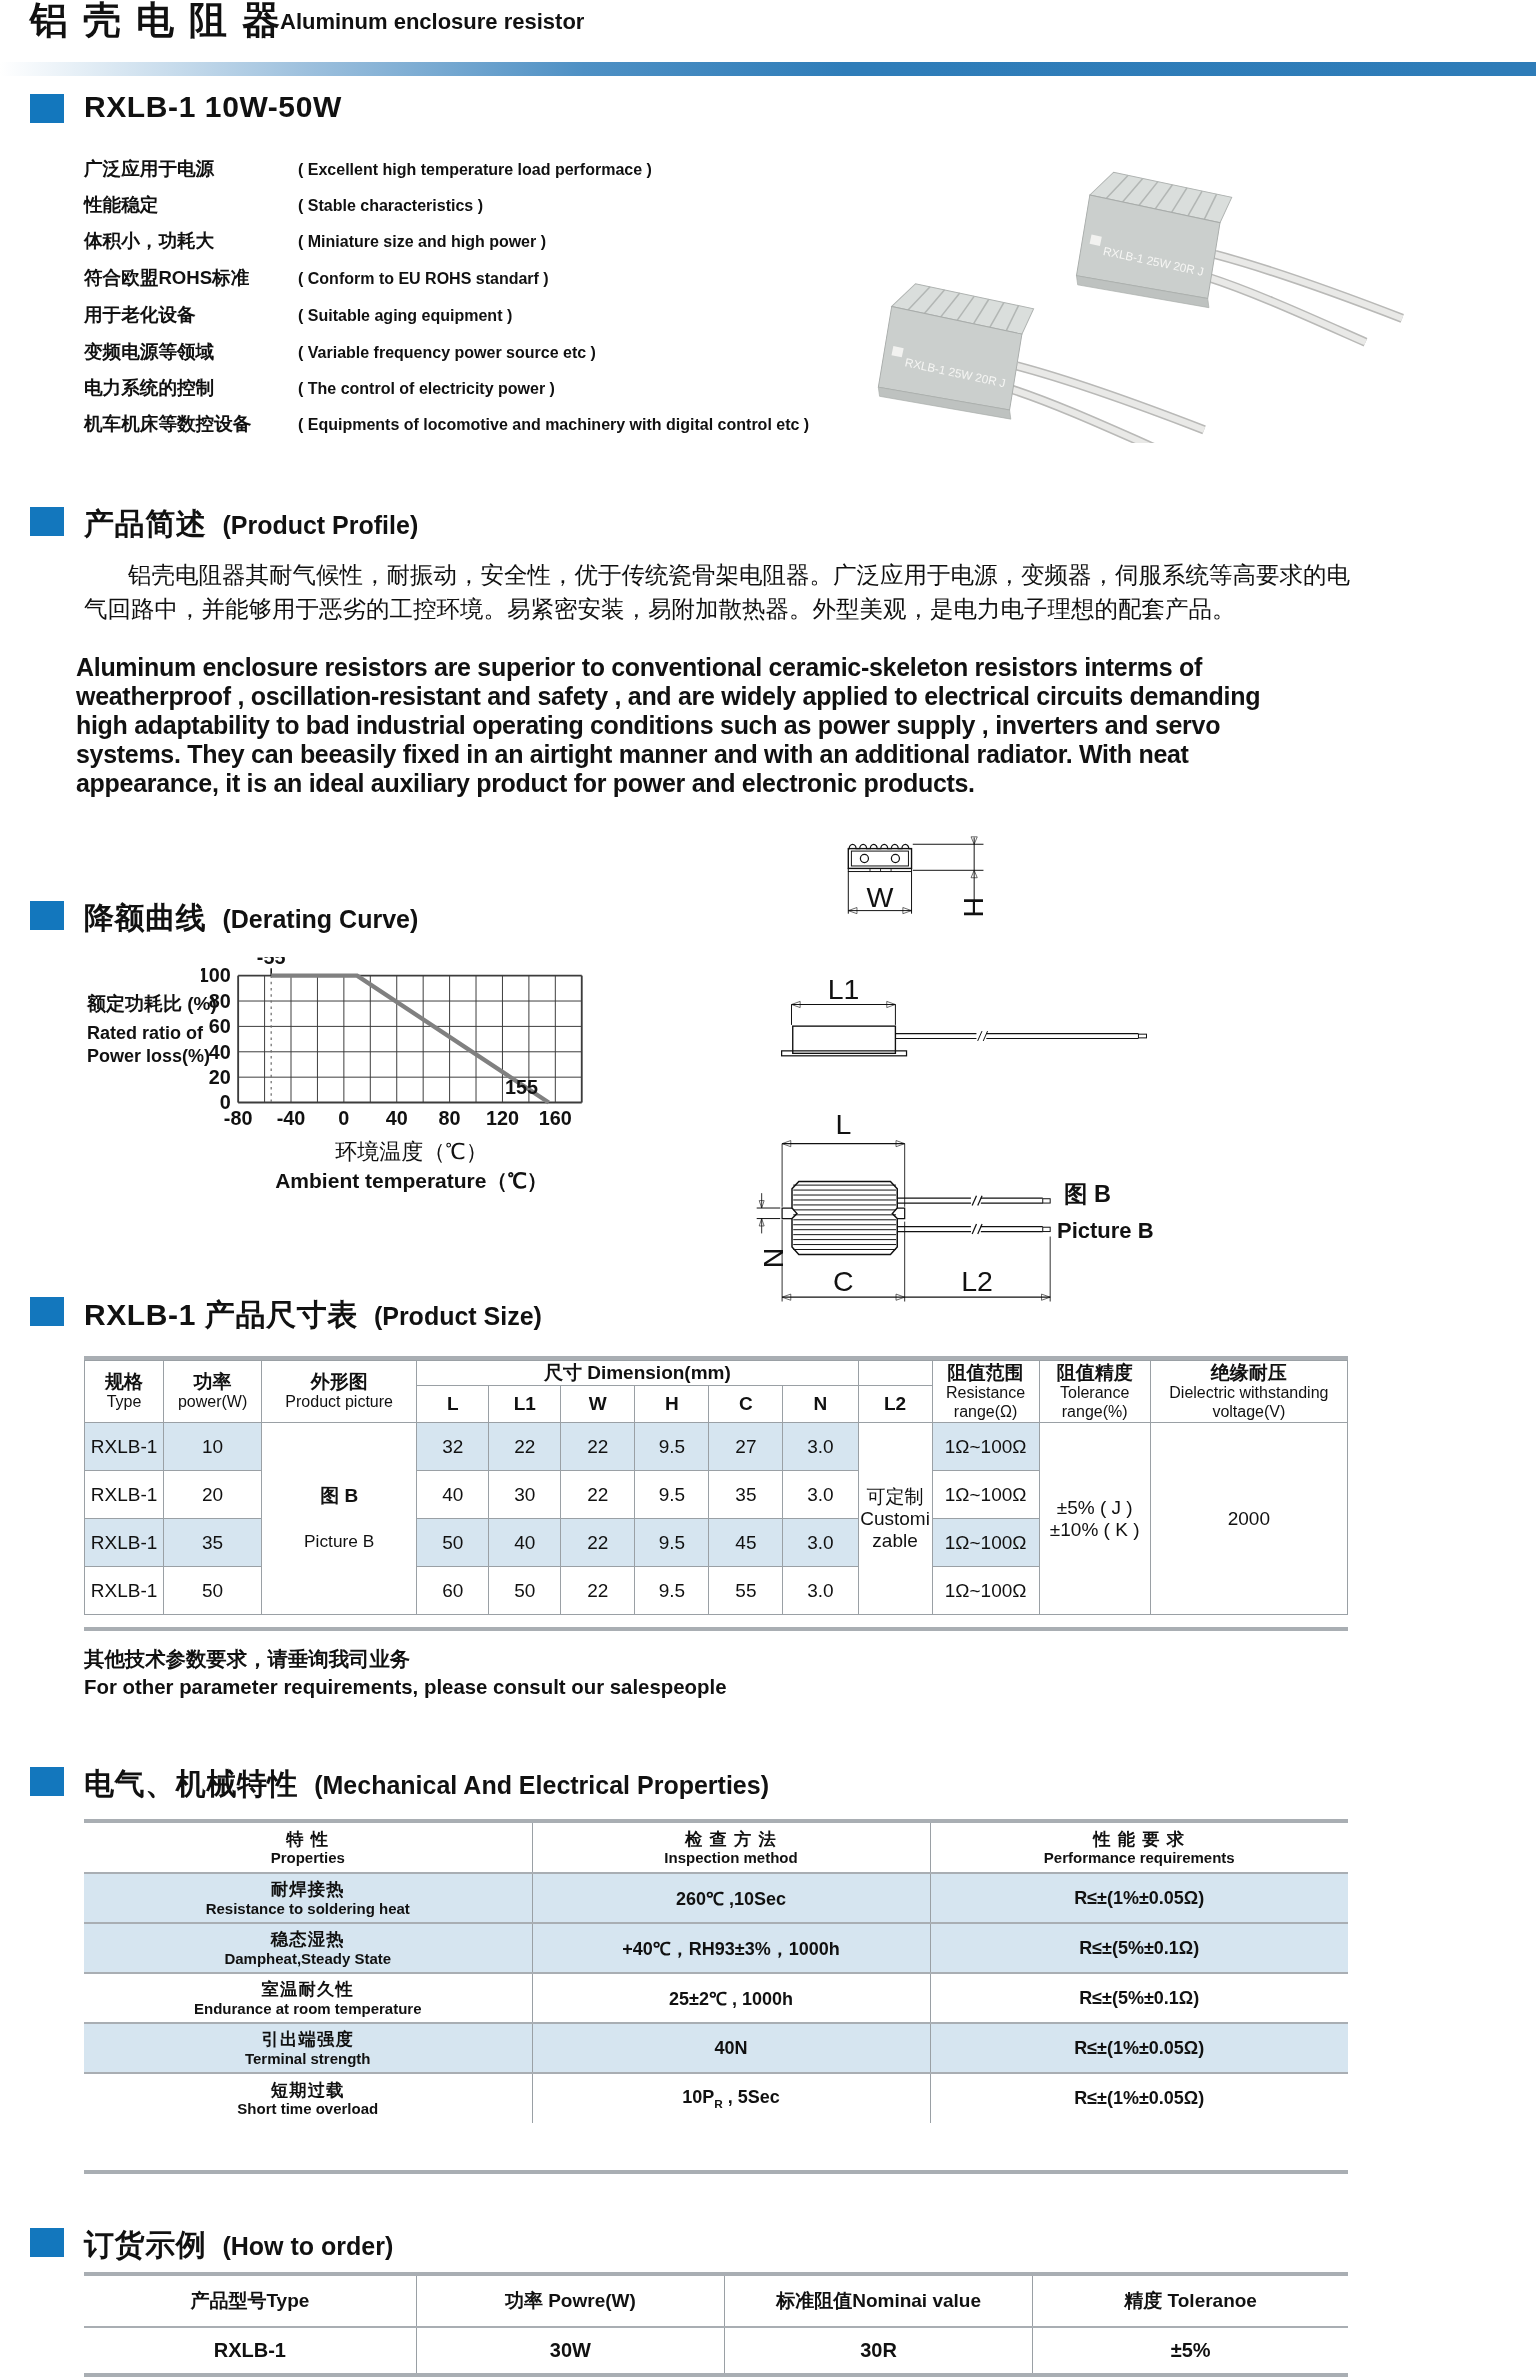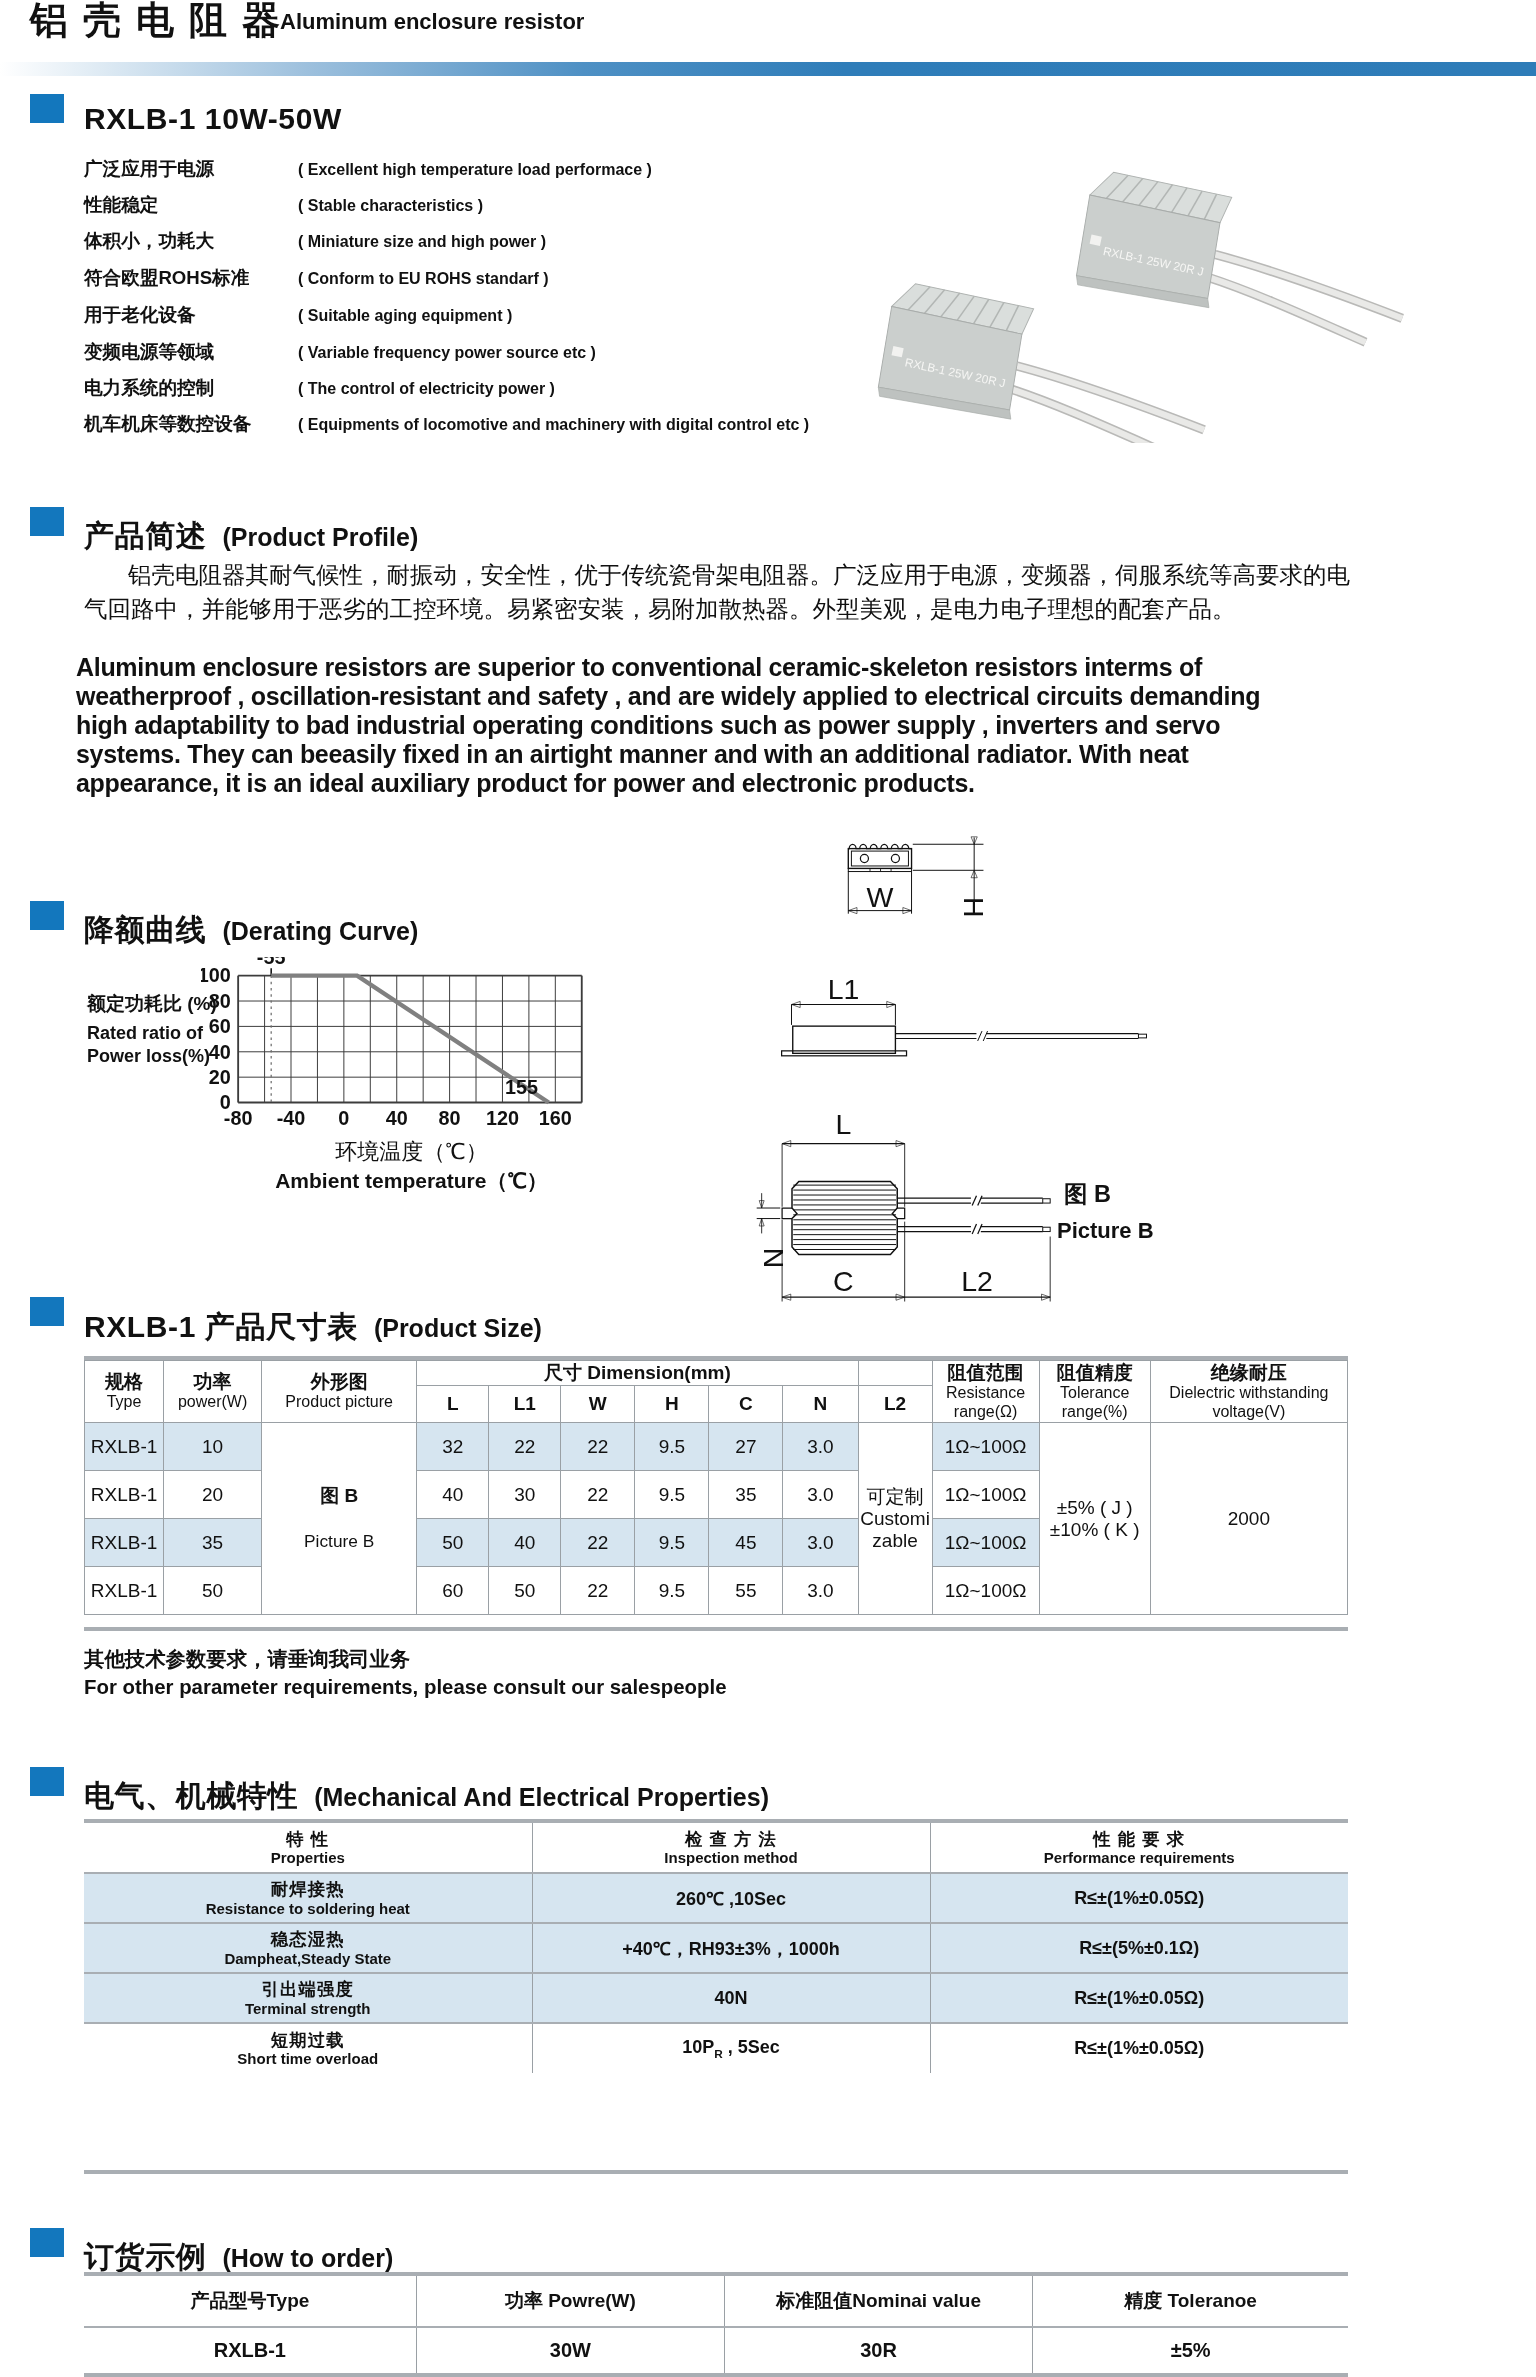--- a/index.html
+++ b/index.html
@@ -6,21 +6,21 @@
   .page{position:relative;width:1536px;height:2377px;background:#ffffff;overflow:hidden;
         font-family:"Liberation Sans",sans-serif;color:#111;}
   
   .main-title-zh{position:absolute;left:30px;top:-5px;font-size:38px;font-weight:700;letter-spacing:15px;white-space:nowrap;}
   .main-title-en{position:absolute;left:280px;top:8.7px;font-size:22px;font-weight:700;white-space:nowrap;}
   .grad-bar{position:absolute;left:0;top:62px;width:1536px;height:14.2px;
     background:linear-gradient(90deg,#ffffff 0%,#dce9f3 7%,#9dc0dd 20%,#4e90c4 38%,#2f7db9 55%,#2e7cb8 100%);}
   
   .bullet{position:absolute;left:30px;width:34px;height:29px;background:#1377bd;}
   .sec{position:absolute;left:84px;display:flex;align-items:baseline;gap:16px;white-space:nowrap;}
-  .sec .zh{font-size:30px;font-weight:700;letter-spacing:0.6px;margin-top:12px;}
+  .sec .zh{font-size:30px;font-weight:700;letter-spacing:0.6px;}
   .sec .en{font-size:25px;font-weight:600;}
   
   .feat{position:absolute;left:84px;white-space:nowrap;}
   .feat .fz{display:inline-block;width:214px;font-size:18.6px;font-weight:700;}
   .feat .fe{font-size:16px;font-weight:600;}
   
   .para-zh{position:absolute;font-size:23.5px;font-weight:400;white-space:nowrap;}
   .para-en{position:absolute;left:76px;top:633px;width:1425px;margin-top:20px;}
   .para-en div{font-size:25px;font-weight:600;line-height:29px;letter-spacing:-0.3px;white-space:nowrap;}
   
@@ -478,20 +478,28 @@
       <td class="p-r">R≤±(1%±0.05Ω)</td>
     </tr>
     <tr class="rblue">
       <td>
             <div class="p-zh">稳态湿热</div>
             <div class="p-en">Dampheat,Steady State</div>
           </td>
       <td class="p-m">+40℃，RH93±3%，1000h</td>
       <td class="p-r">R≤±(5%±0.1Ω)</td>
     </tr>
+    <tr>
+      <td>
+            <div class="p-zh">室温耐久性</div>
+            <div class="p-en">Endurance at room temperature</div>
+          </td>
+      <td class="p-m">25±2℃ , 1000h</td>
+      <td class="p-r">R≤±(5%±0.1Ω)</td>
+    </tr>
     <tr class="rblue">
       <td>
             <div class="p-zh">引出端强度</div>
             <div class="p-en">Terminal strength</div>
           </td>
       <td class="p-m">40N</td>
       <td class="p-r">R≤±(1%±0.05Ω)</td>
     </tr>
     <tr>
       <td>

